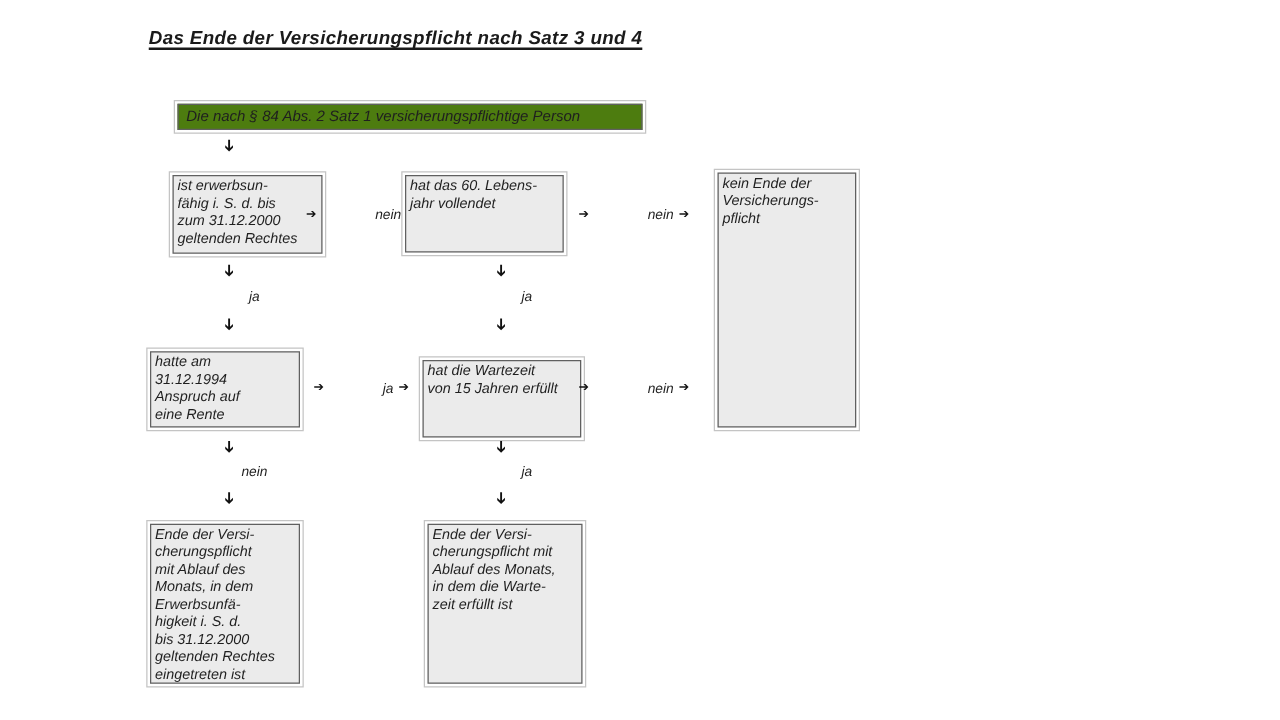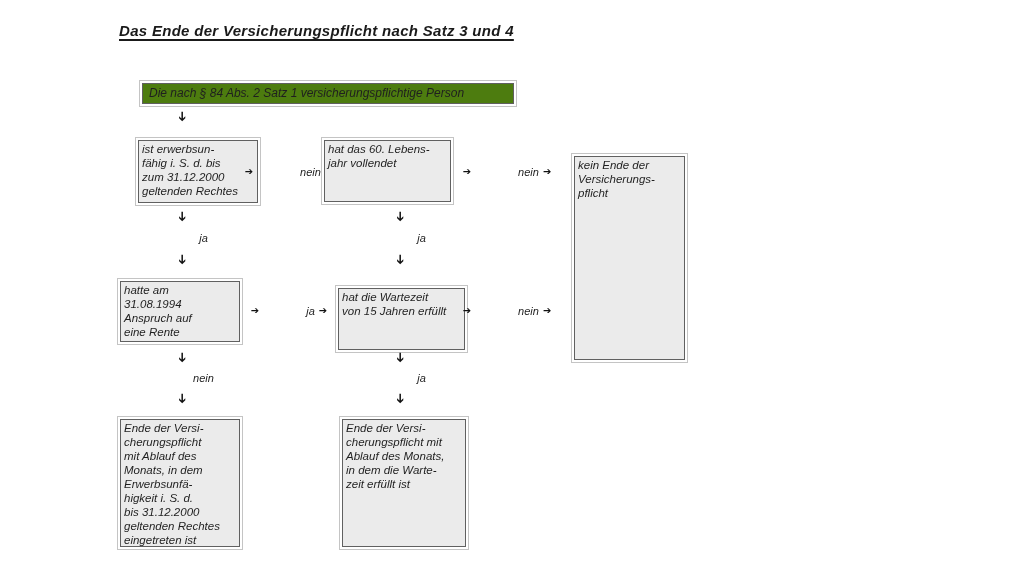--- a/index.html
+++ b/index.html
@@ -109,38 +109,38 @@
 
   <div class="box" style="left:324px; top:140px; width:127px; height:62px;">hat das 60. Lebens-
 jahr vollendet</div>
 
   <div class="hconn" style="left:469px; top:164px; width:76px; height:16px;">
     <span class="aright">➔</span>
     <span class="clabel">nein</span>
     <span class="aright">➔</span>
   </div>
 
-  <div class="box" style="left:574px; top:156px; width:111px; height:204px;">kein Ende der
+  <div class="box" style="left:574px; top:138px; width:111px; height:204px;">kein Ende der
 Versicherungs-
 pflicht</div>
 
   <div class="vconn" style="left:152px; top:210px; width:60px; height:56px;">
     <span class="adown">➔</span>
     <span class="clabel">ja</span>
     <span class="adown">➔</span>
   </div>
 
   <div class="vconn" style="left:370px; top:210px; width:60px; height:56px;">
     <span class="adown">➔</span>
     <span class="clabel">ja</span>
     <span class="adown">➔</span>
   </div>
 
   <div class="box" style="left:120px; top:281px; width:120px; height:61px;">hatte am
-31.08.1994
+31.12.1994
 Anspruch auf
 eine Rente</div>
 
   <div class="hconn" style="left:261px; top:303px; width:56px; height:16px;">
     <span class="aright">➔</span>
     <span class="clabel">ja</span>
     <span class="aright">➔</span>
   </div>
 
   <div class="box" style="left:338px; top:288px; width:127px; height:62px;">hat die Wartezeit

